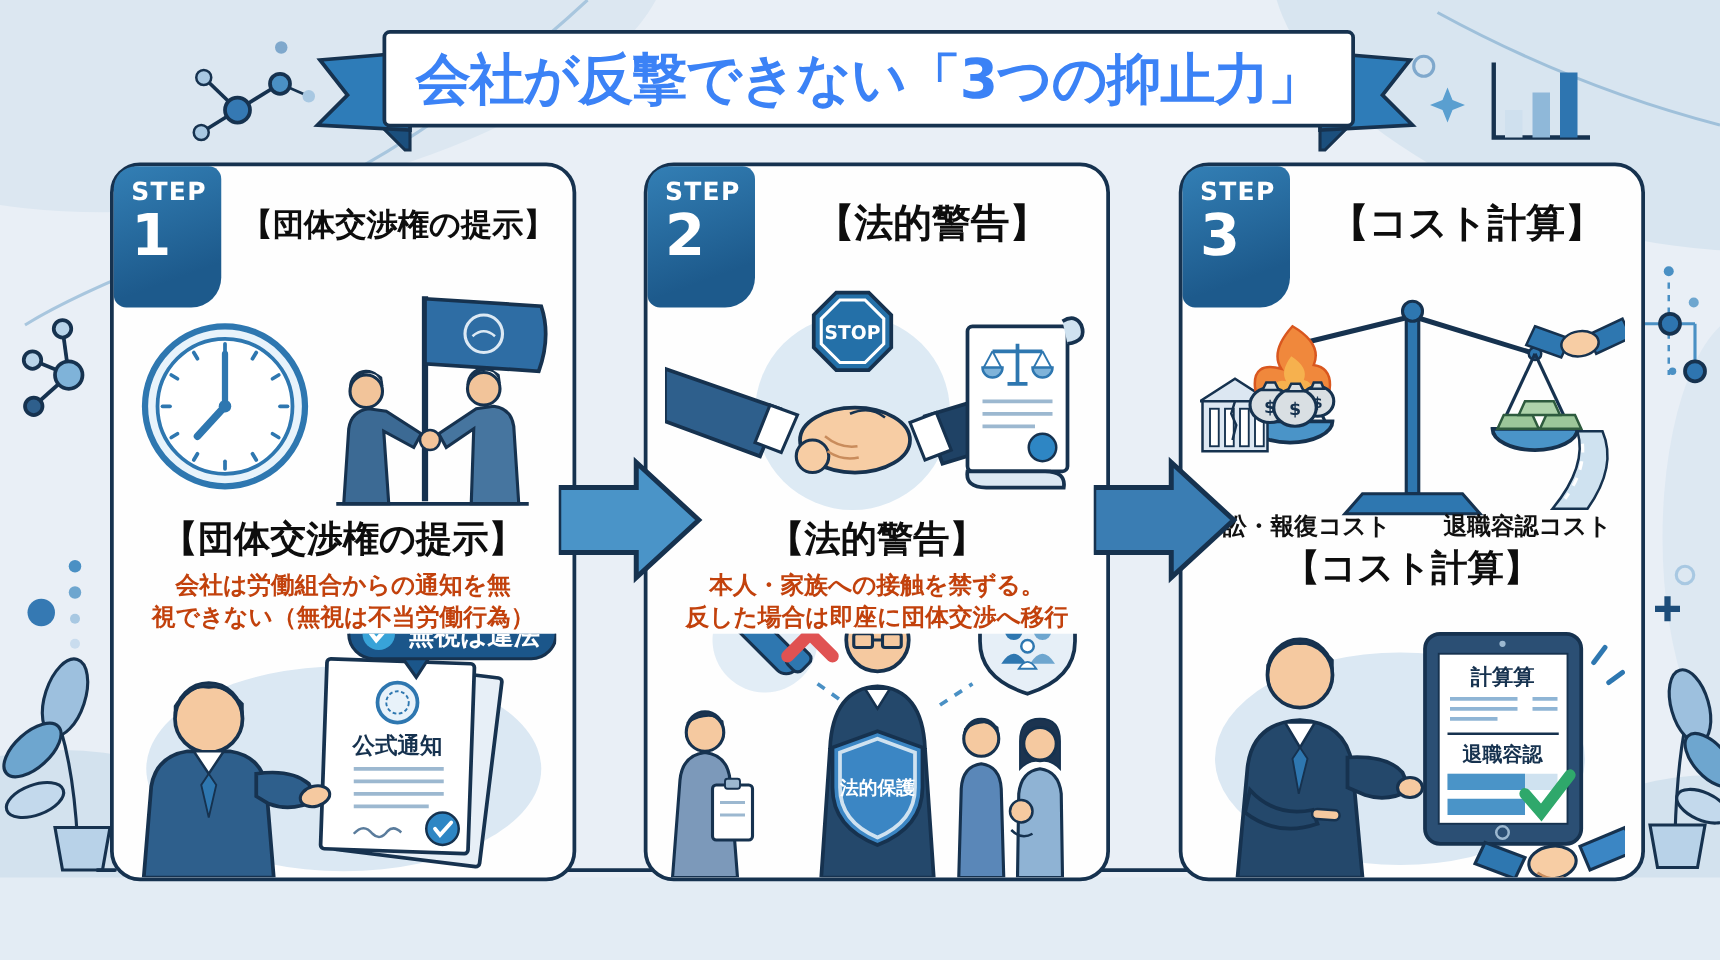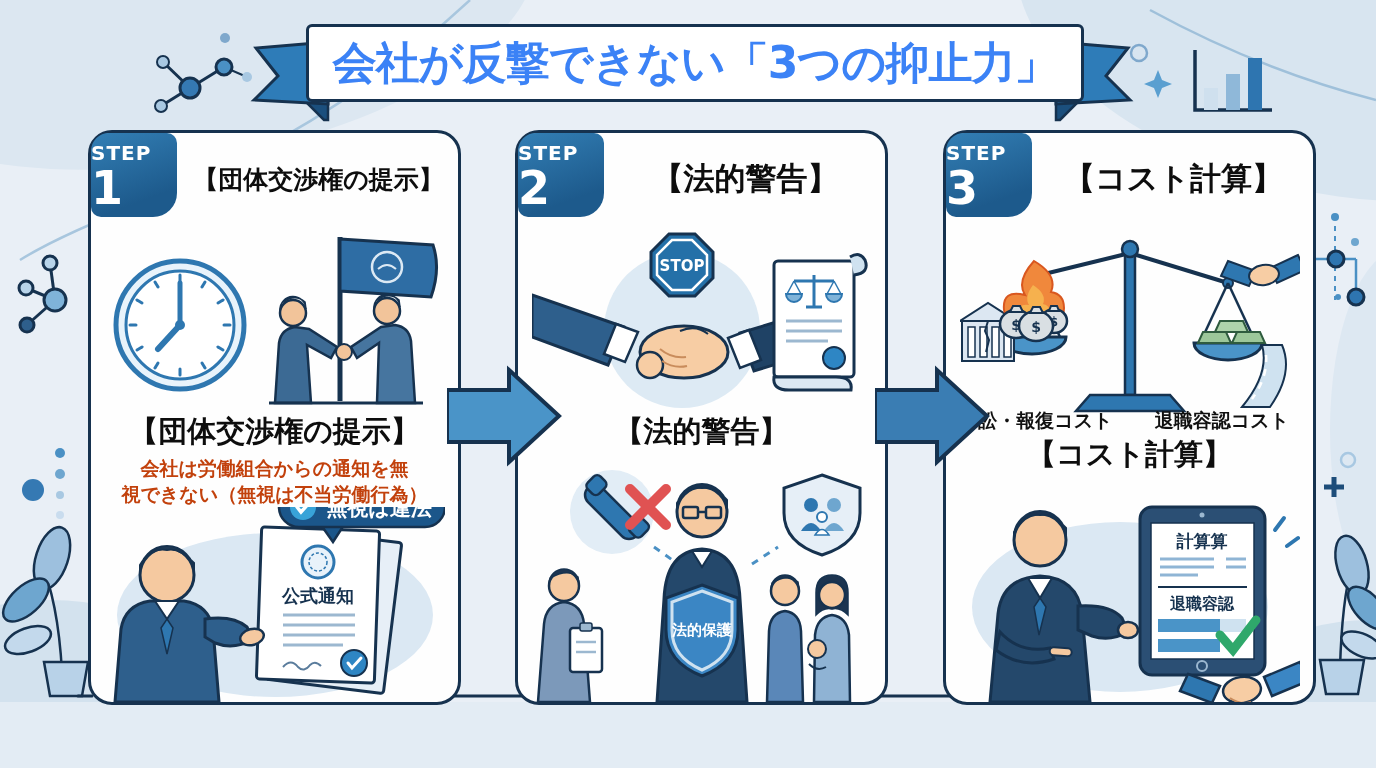--- a/index.html
+++ b/index.html
@@ -10,23 +10,23 @@
   
   .banner-box{position:absolute;left:306px;top:24px;width:772px;height:72px;background:#ffffff;
     border:3.5px solid #16324f;border-radius:6px;display:flex;align-items:center;justify-content:center;z-index:6;}
   .banner-title{font-size:44px;font-weight:900;color:#3b82f6;letter-spacing:-1px;white-space:nowrap;}
   .ribbon-end{position:absolute;z-index:5;}
   
   .panel{position:absolute;top:130px;width:373px;height:575px;background:#fefefe;
     border:3.5px solid #16324f;border-radius:24px;box-sizing:border-box;z-index:3;display:flex;flex-direction:column;}
   .panel1{left:88px;} .panel2{left:515px;} .panel3{left:943px;}
   .panel-header{position:relative;height:92px;flex:0 0 auto;}
-  .step-badge{position:absolute;top:0;left:0;width:86px;height:84px;border-radius:18px 10px 24px 10px;
+  .step-badge{position:absolute;top:0;left:0;width:86px;height:113px;border-radius:18px 10px 24px 10px;
     background:linear-gradient(160deg,#337fb5 0%,#1d5a8c 75%);color:#ffffff;box-sizing:border-box;
-    padding:10px 0 0 0;line-height:1;}
+    padding:10px 0 0 14px;line-height:1;}
   .step-badge .stp{font-size:20px;font-weight:800;letter-spacing:1px;}
   .step-badge .num{font-size:46px;font-weight:900;margin-top:2px;}
   .panel-heading{margin-left:88px;height:92px;display:flex;align-items:center;justify-content:center;
     font-weight:900;color:#0d0d0d;text-align:center;}
   .panel1 .panel-heading{font-size:25px;}
   .panel2 .panel-heading,.panel3 .panel-heading{font-size:31px;}
   .illo-top{flex:0 0 auto;display:flex;justify-content:center;}
   .subheading{flex:0 0 auto;text-align:center;font-size:29px;font-weight:900;color:#0d0d0d;margin-top:2px;}
   .body-text{flex:0 0 auto;text-align:center;font-size:19px;font-weight:800;color:#c2410c;
     line-height:1.35;white-space:pre-line;margin-top:4px;}
@@ -276,20 +276,22 @@
           <g stroke="#9cb8d0" stroke-width="3">
             <line x1="16" y1="68" x2="72" y2="68"></line>
               <line x1="16" y1="78" x2="72" y2="78"></line>
               <line x1="16" y1="88" x2="58" y2="88"></line>
           </g>
           <circle cx="64" cy="105" r="11" fill="#2e86c4" stroke="#16324f" stroke-width="2"></circle>
         </g>
       </svg>
     </div>
     <div class="subheading">【法的警告】</div>
+    <div class="body-text">本人・家族への接触を禁ずる。
+反した場合は即座に団体交渉へ移行</div>
     <div class="illo-bottom">
       <svg width="340" height="235" viewBox="0 0 340 235">
         <g>
           <circle cx="80" cy="45" r="42" fill="#e2edf6"></circle>
           <g transform="rotate(45 80 45)">
             <rect x="46" y="35" width="68" height="20" rx="10" fill="#2e77b0" stroke="#16324f" stroke-width="2.5"></rect>
             <rect x="42" y="28" width="16" height="18" rx="5" fill="#2e77b0" stroke="#16324f" stroke-width="2.5"></rect>
             <rect x="102" y="28" width="16" height="18" rx="5" fill="#2e77b0" stroke="#16324f" stroke-width="2.5"></rect>
           </g>
           <g stroke="#e05252" stroke-width="10" stroke-linecap="round">

